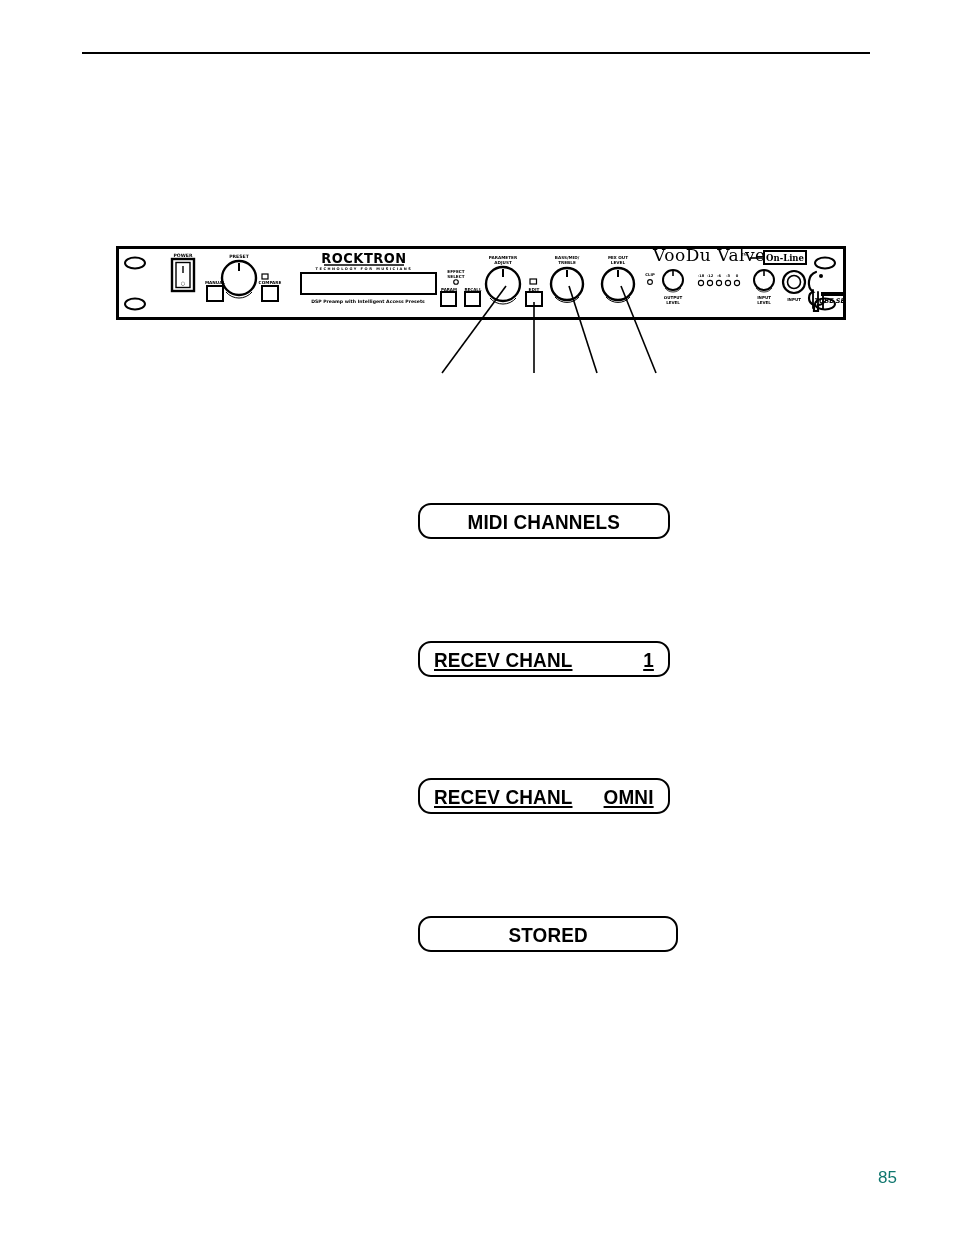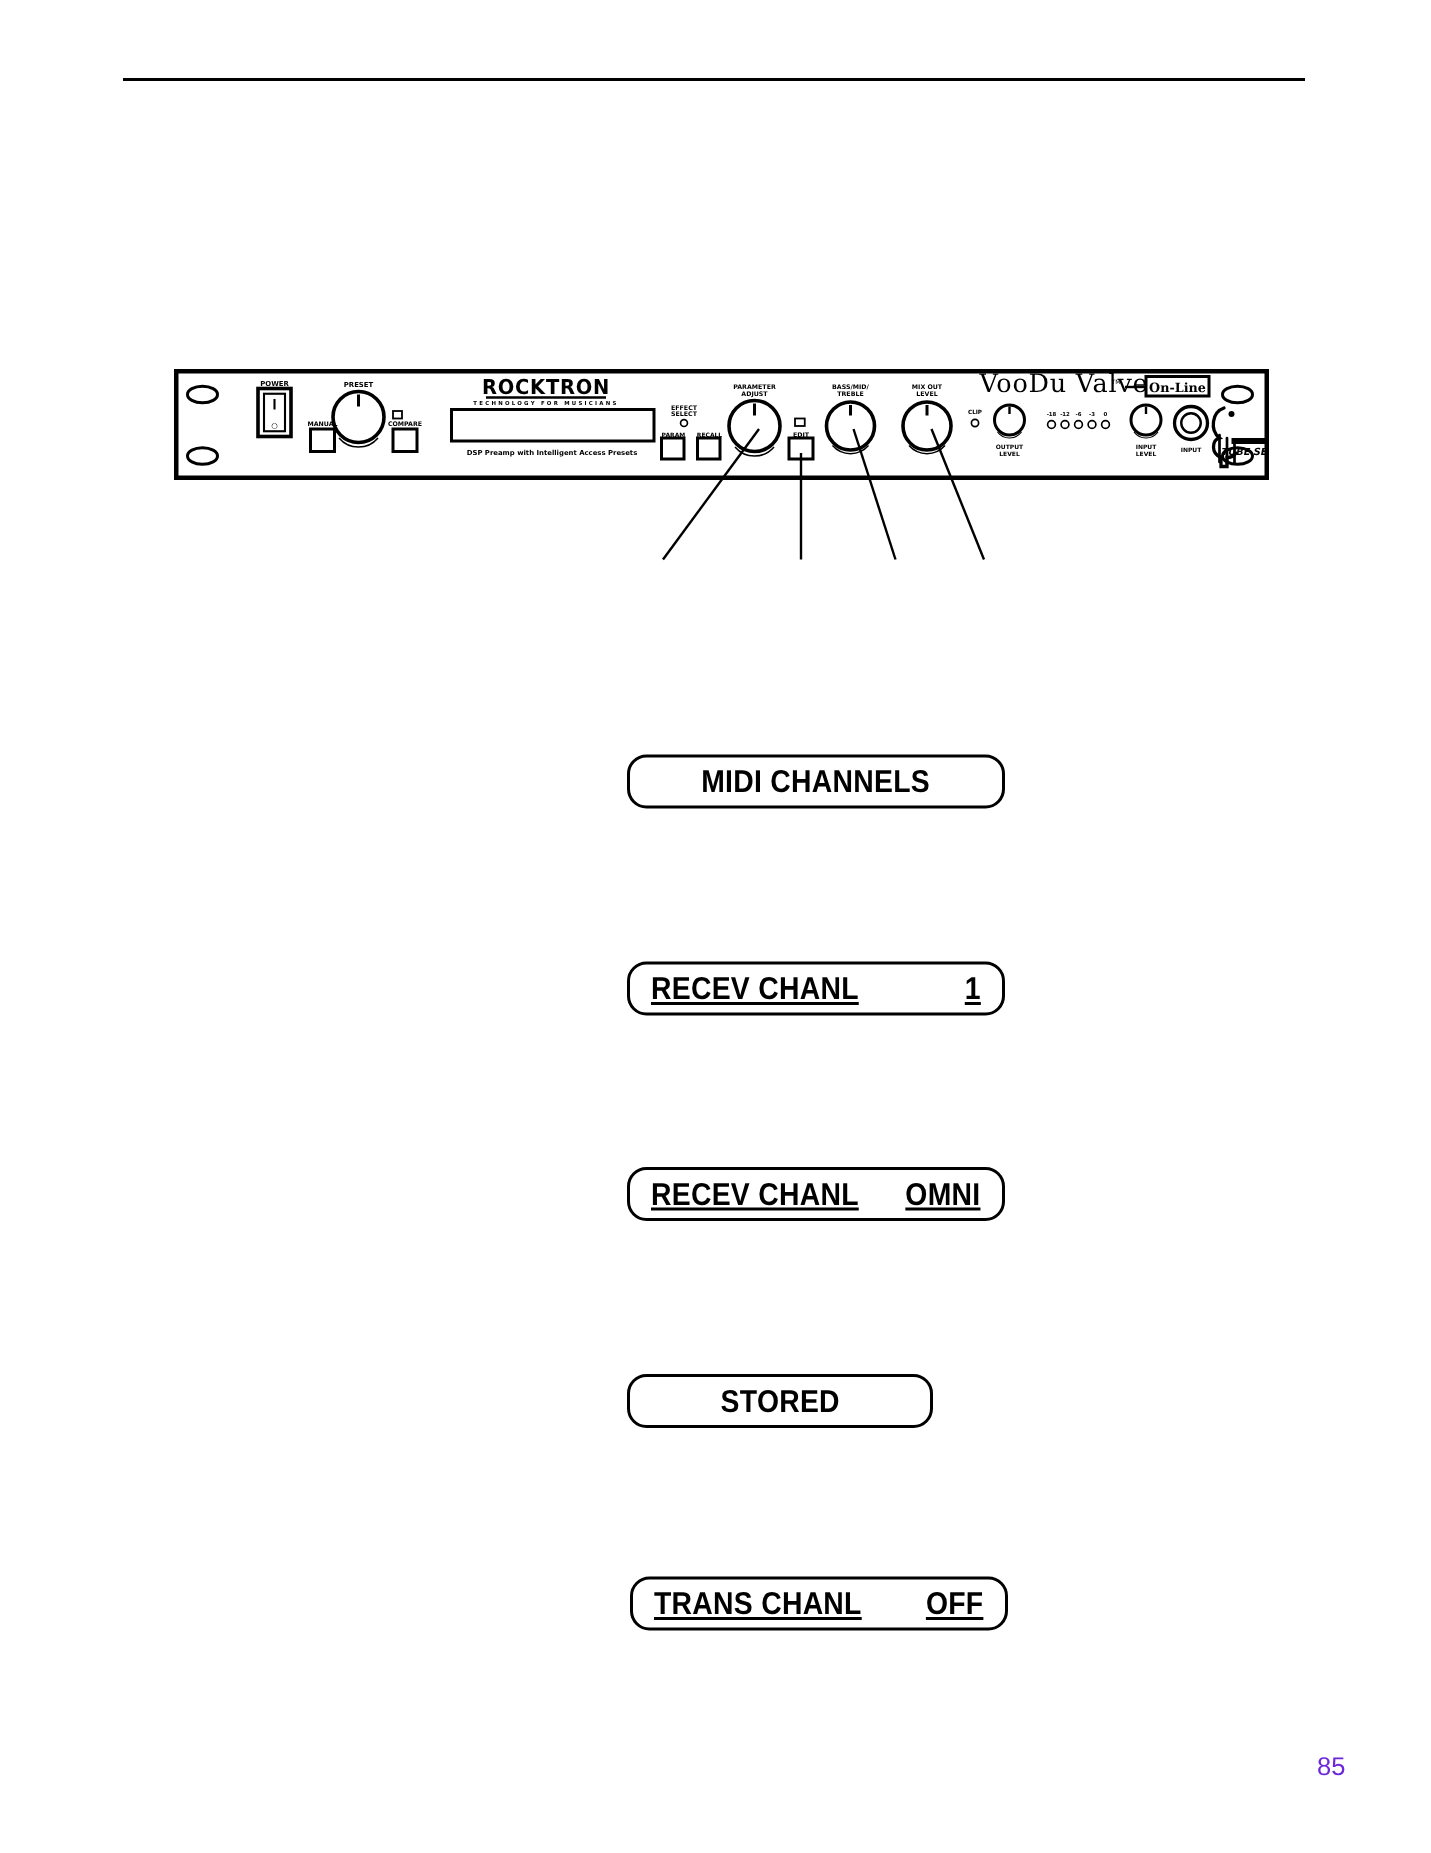--- a/index.html
+++ b/index.html
@@ -86,31 +86,31 @@
     transform-origin: right center;
   }
   .lcd-inner.center .lcd-label {
     transform-origin: center center;
   }
 
   
   #lcd-midi-channels   { left: 418px; top: 503px;  width: 252px; }
   #lcd-recev-chanl-1   { left: 418px; top: 641px;  width: 252px; }
   #lcd-recev-chanl-omni{ left: 418px; top: 778px;  width: 252px; }
-  #lcd-stored          { left: 418px; top: 916px;  width: 204px; }
+  #lcd-stored          { left: 418px; top: 916px;  width: 260px; }
   #lcd-trans-chanl-off { left: 420px; top: 1051px; width: 252px; }
 
   
   .page-number {
     position: absolute;
     left: 878px;
     top: 1168px;
     font-family: "Liberation Sans", sans-serif;
     font-size: 17px;
-    color: #6d28d9;
+    color: #0f766e;
   }
 </style>
 </head>
 <body>
 
 <div id="page">
 
   <div class="top-rule"></div>
 
   <div class="device-figure">
@@ -287,22 +287,16 @@
       <span class="lcd-value">OMNI</span>
     </div>
   </div>
 
   <div class="lcd" id="lcd-stored">
     <div class="lcd-inner center">
       <span class="lcd-label">STORED</span>
     </div>
   </div>
 
-  <div class="lcd" id="lcd-trans-chanl-off">
-    <div class="lcd-inner split">
-      <span class="lcd-label">TRANS CHANL</span>
-      <span class="lcd-value">OFF</span>
-    </div>
-  </div>
 
   <div class="page-number">85</div>
 
 </div>
 
 </body></html>

